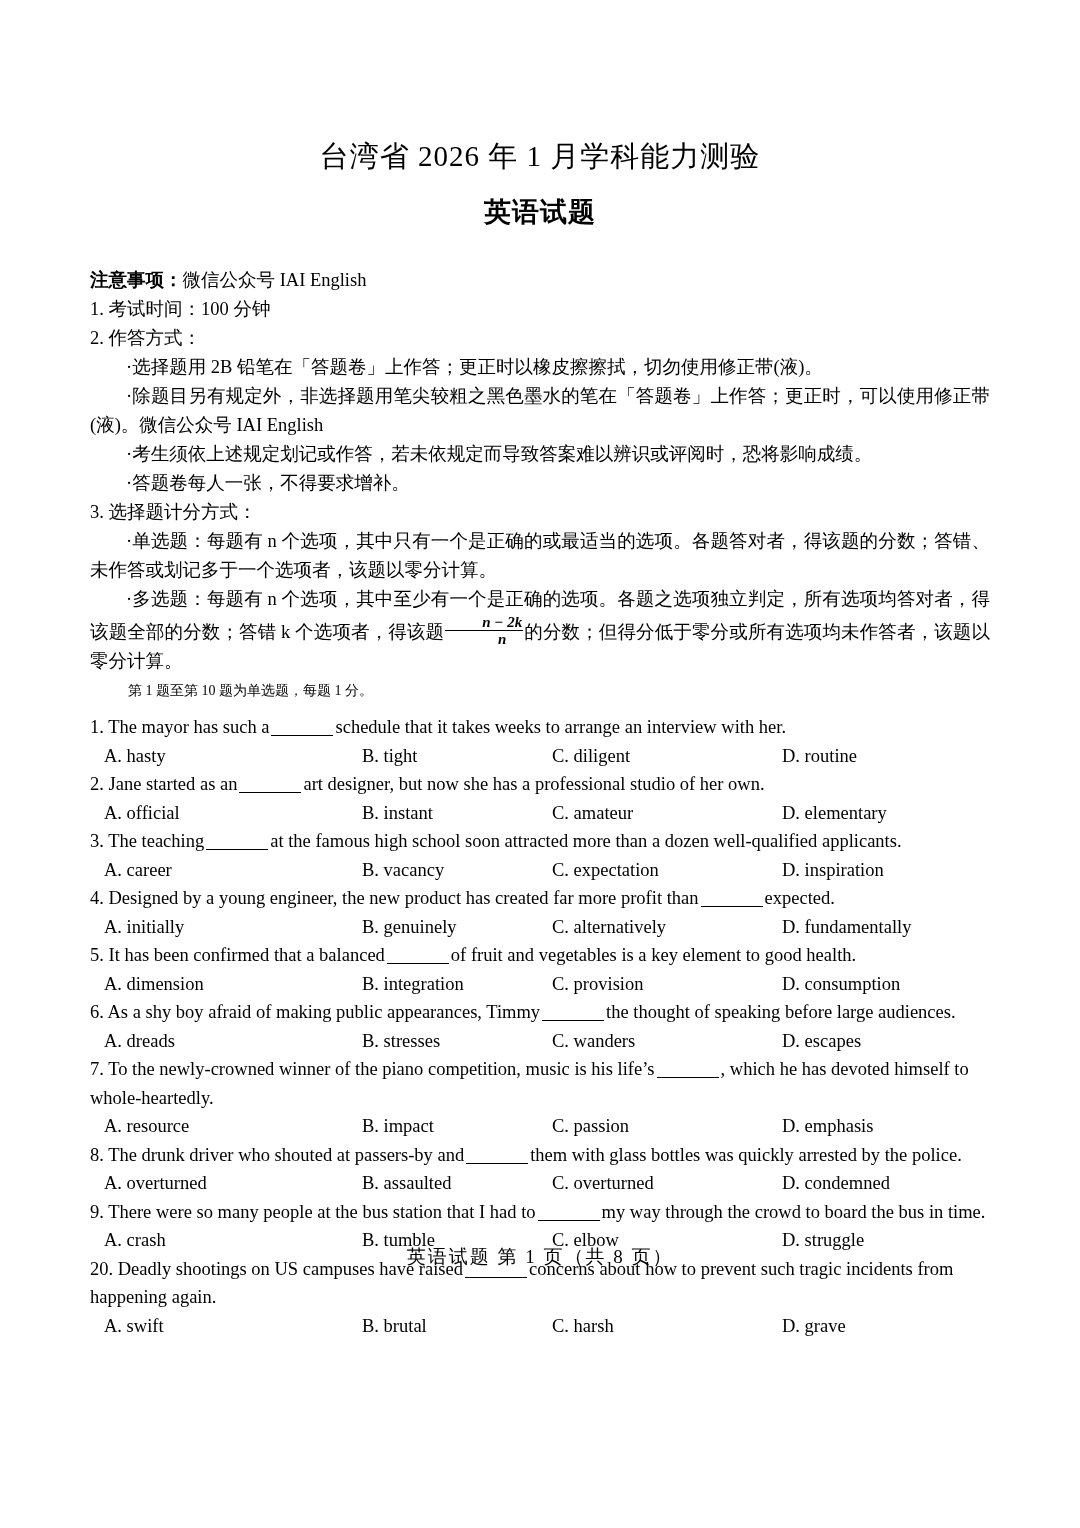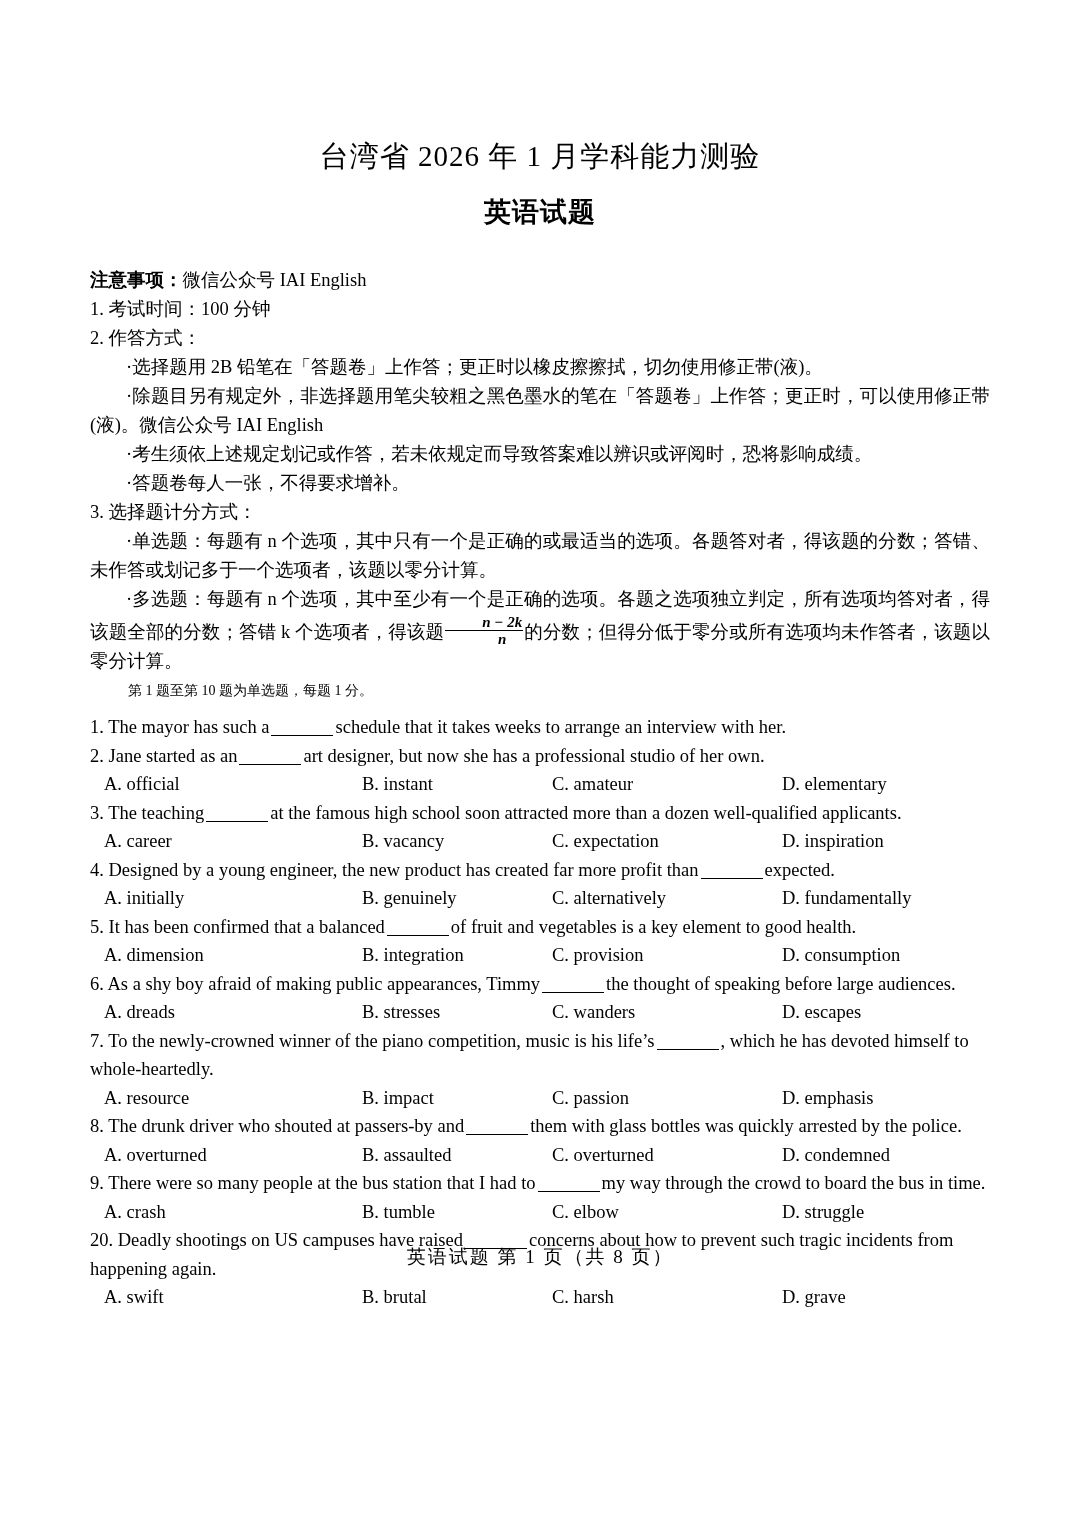--- a/index.html
+++ b/index.html
@@ -162,20 +162,26 @@
     <div class="note-sub">·单选题：每题有 n 个选项，其中只有一个是正确的或最适当的选项。各题答对者，得该题的分数；答错、未作答或划记多于一个选项者，该题以零分计算。</div>
     <div class="note-sub"><span>·多选题：每题有 n 个选项，其中至少有一个是正确的选项。各题之选项独立判定，所有选项均答对者，得该题全部的分数；答错 k 个选项者，得该题</span><span class="frac"><span class="num">n − 2k</span><span class="den">n</span></span><span>的分数；但得分低于零分或所有选项均未作答者，该题以零分计算。</span></div>
   </div>
 
   <div class="section-note">第 1 题至第 10 题为单选题，每题 1 分。</div>
 
   <div class="qlist">
 
     <div>
       <div class="q-stem"><span>1. The mayor has such a</span><span class="blank"></span><span>schedule that it takes weeks to arrange an interview with her.</span></div>
+      <div class="q-options">
+        <span class="opt a">A. hasty</span>
+        <span class="opt b">B. tight</span>
+        <span class="opt c">C. diligent</span>
+        <span class="opt d">D. routine</span>
+      </div>
     </div>
 
     <div>
       <div class="q-stem"><span>2. Jane started as an</span><span class="blank"></span><span>art designer, but now she has a professional studio of her own.</span></div>
       <div class="q-options">
         <span class="opt a">A. official</span>
         <span class="opt b">B. instant</span>
         <span class="opt c">C. amateur</span>
         <span class="opt d">D. elementary</span>
       </div>

